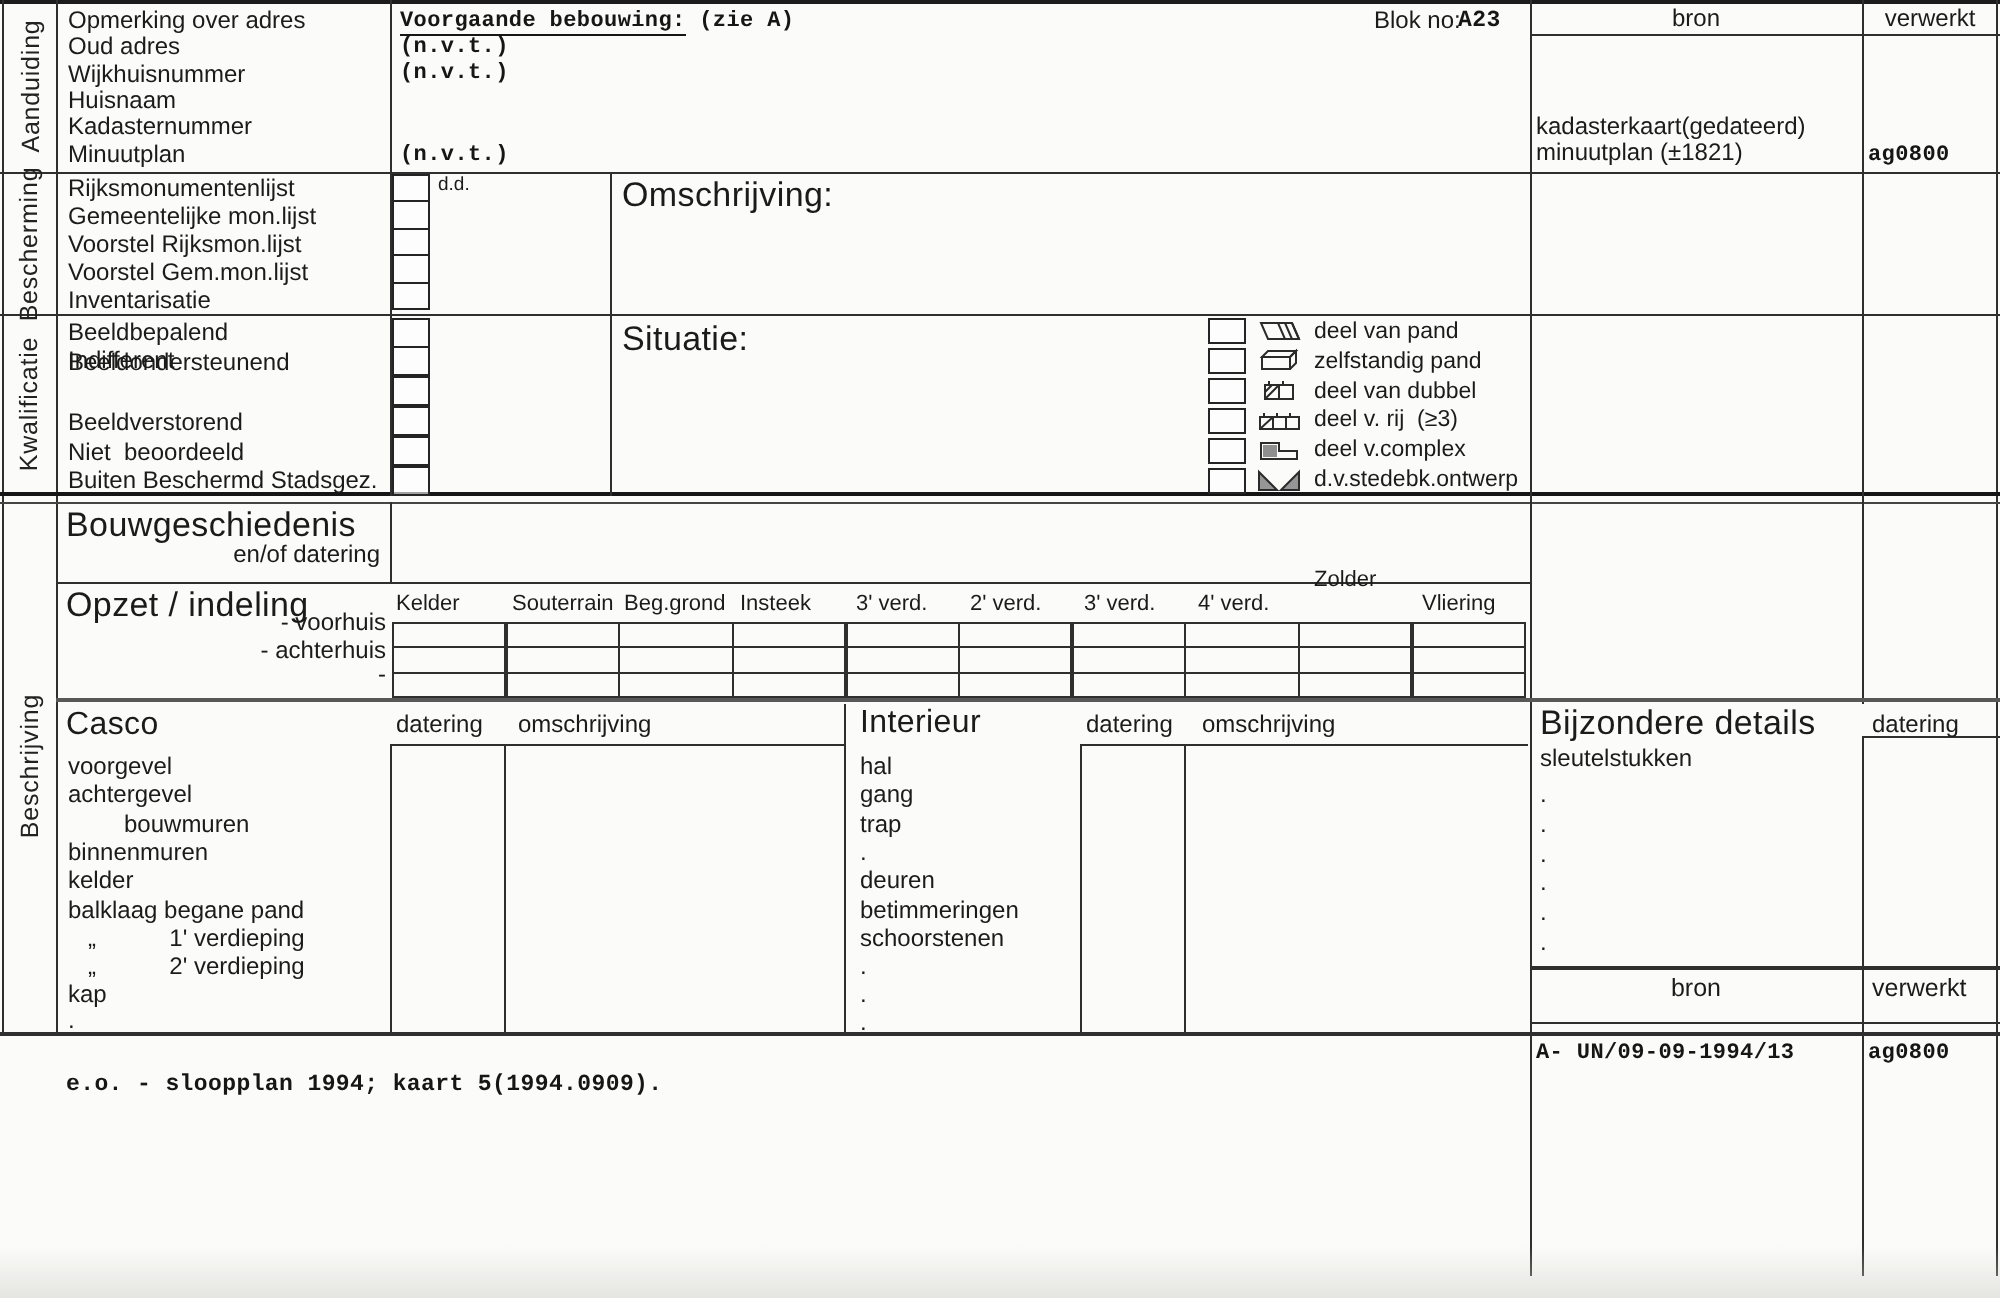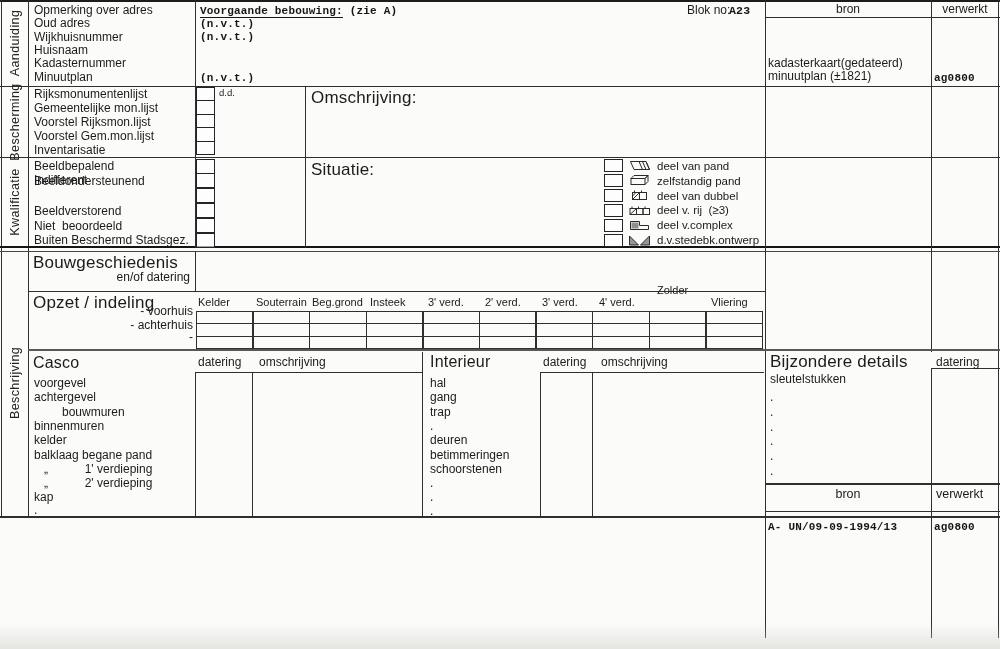--- a/index.html
+++ b/index.html
@@ -264,17 +264,18 @@
   <div class="t lbl" style="left:770px;top:420.6px;">.</div>
   <div class="t lbl" style="left:770px;top:435.4px;">.</div>
   <div class="t lbl" style="left:770px;top:450.2px;">.</div>
   <div class="t lbl" style="left:770px;top:465px;">.</div>
   <div class="hl" style="left:765px;top:483px;width:235px;height:1.8px;"></div>
   <div class="hl" style="left:765px;top:511px;width:235px;"></div>
   <div class="t" style="left:766px;top:487px;width:164px;text-align:center;font-size:12.5px;">bron</div>
   <div class="t" style="left:936px;top:487px;font-size:12.5px;">verwerkt</div>
 
   <div class="hl" style="left:0;top:516px;width:1000px;height:1.5px;"></div>
+  <div class="t typed" style="left:33px;top:535.5px;font-size:11.5px;">e.o. - sloopplan 1994; kaart 5(1994.0909).</div>
   <div class="t typed" style="left:768px;top:521px;">A- UN/09-09-1994/13</div>
   <div class="t typed" style="left:934px;top:521px;">ag0800</div>
 
   <div class="scanband"></div>
 </div>
 
 </body></html>

